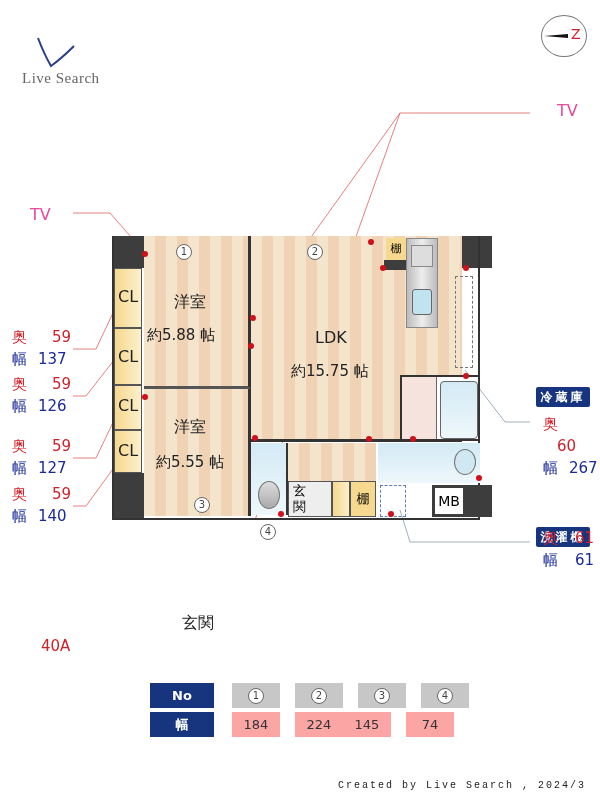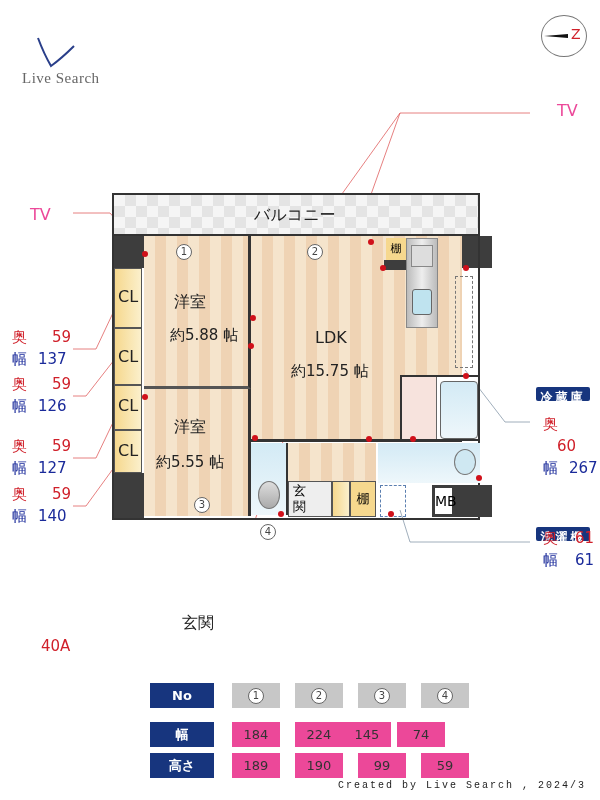--- a/index.html
+++ b/index.html
@@ -4,25 +4,25 @@
 <style>
   html, body { margin: 0; padding: 0; }
   body { width: 600px; height: 800px; background: #ffffff; position: relative; overflow: hidden; font-family: "DejaVu Sans", sans-serif; }
   .abs { position: absolute; }
   .logo-text { left: 22px; top: 70px; font-family: "Liberation Serif", serif; font-size: 15px; color: #666; letter-spacing: 0.5px; }
   .tv-label { color: #ec4899; font-size: 16px; }
   .red { color: #d0202a; }
   .blue { color: #1a2a9a; }
   .dim { font-size: 15px; line-height: 22px; }
   .dim .k { display: inline-block; width: 26px; }
-  .badge { background: #17357e; color: #fff; font-size: 12px; font-weight: bold; letter-spacing: 3px; text-align: center; border-radius: 2px; width: 54px; height: 14px; line-height: 20px; }
+  .badge { background: #17357e; color: #fff; font-size: 12px; font-weight: bold; letter-spacing: 3px; text-align: center; border-radius: 2px; width: 54px; height: 20px; line-height: 20px; }
   .room-label { font-size: 16px; color: #222; text-align: center; }
   .tbl-head { background: #17357e; color: #fff; font-size: 13px; font-weight: bold; text-align: center; width: 64px; height: 25px; line-height: 25px; }
   .tbl-no { background: #c7c7c7; width: 48px; height: 25px; text-align: center; line-height: 25px; font-size: 12px; color: #444; }
-  .tbl-cell { background: #ec4899; width: 48px; height: 25px; text-align: center; line-height: 25px; font-size: 13px; color: #333; }
+  .tbl-cell { background: #fca5a5; width: 48px; height: 25px; text-align: center; line-height: 25px; font-size: 13px; color: #333; }
   .circ { display: inline-block; width: 14px; height: 14px; border: 1px solid #666; border-radius: 50%; line-height: 14px; text-align: center; font-size: 10px; color: #444; background: #fff; }
   .footer { right: 14px; top: 780px; font-family: "Liberation Mono", monospace; font-size: 10px; letter-spacing: 2px; color: #222; }
   .stripes { background: repeating-linear-gradient(90deg, #f5e4cc 0 11px, #efd3b4 11px 22px); }
   .closet { background: linear-gradient(90deg, #f6d88e, #fbf0cc); border: 1px solid #555; box-sizing: border-box; font-size: 16px; text-align: center; color: #222; }
   .wet { background: linear-gradient(180deg, #d3eaf5, #eef7fb); }
   .wall { background: #3d3d3d; }
   .dot { width: 6px; height: 6px; border-radius: 50%; background: #d0101a; position: absolute; }
 </style>
 </head>
 <body>
@@ -61,37 +61,34 @@
     <line x1="400" y1="510" x2="410" y2="542"></line>
       <line x1="410" y1="542" x2="530" y2="542"></line>
   </g>
 </svg>
 
 <div class="abs tv-label" style="left:557px;top:101px">TV</div>
 <div class="abs tv-label" style="left:30px;top:205px">TV</div>
 
 <div class="abs" style="left:112px;top:193px;width:368px;height:327px;">
 
-  <div class="abs" style="left:0;top:0;width:368px;height:43px;border:2px solid #333;box-sizing:border-box;background:repeating-conic-gradient(#e4e4e4 0 25%, #f5f5f5 0 50%) 0 0/22px 22px;">
-    <div class="abs room-label" style="left:140px;top:10px;">バルコニー</div>
-  </div>
 
   <div class="abs wall" style="left:0;top:43px;width:32px;height:32px;"></div>
   <div class="abs wall" style="left:350px;top:43px;width:30px;height:32px;"></div>
   <div class="abs wall" style="left:0;top:280px;width:32px;height:47px;"></div>
   <div class="abs" style="left:0;top:43px;width:368px;height:284px;border:2px solid #333;border-top:none;box-sizing:border-box;pointer-events:none;"></div>
 
   <div class="abs closet" style="left:2px;top:75px;width:28px;height:60px;line-height:56px;">CL</div>
   <div class="abs closet" style="left:2px;top:135px;width:28px;height:57px;line-height:56px;">CL</div>
   <div class="abs closet" style="left:2px;top:192px;width:28px;height:45px;line-height:40px;">CL</div>
   <div class="abs closet" style="left:2px;top:237px;width:28px;height:43px;line-height:40px;">CL</div>
 
   <div class="abs stripes" style="left:32px;top:43px;width:104px;height:150px;border-right:3px solid #333;border-bottom:3px solid #555;">
     <div class="abs room-label" style="left:30px;top:56px;">洋室</div>
-    <div class="abs room-label" style="left:26px;top:90px;font-size:15px;">約5.88 帖</div>
+    <div class="abs room-label" style="left:3px;top:90px;font-size:15px;">約5.88 帖</div>
     <span class="abs circ" style="left:32px;top:8px;">1</span>
   </div>
 
   <div class="abs stripes" style="left:32px;top:196px;width:104px;height:127px;border-right:3px solid #333;">
     <div class="abs room-label" style="left:30px;top:28px;">洋室</div>
     <div class="abs room-label" style="left:12px;top:64px;font-size:15px;">約5.55 帖</div>
     <span class="abs circ" style="left:50px;top:108px;">3</span>
   </div>
 
   <div class="abs stripes" style="left:139px;top:43px;width:211px;height:203px;border-bottom:3px solid #333;">
@@ -124,21 +121,21 @@
     <div class="abs" style="left:4px;top:1px;width:14px;font-size:13px;line-height:16px;">玄関</div>
   </div>
   <div class="abs closet" style="left:220px;top:288px;width:18px;height:36px;"></div>
   <div class="abs" style="left:238px;top:288px;width:26px;height:36px;background:#f6d88e;border:1px solid #555;box-sizing:border-box;font-size:13px;text-align:center;line-height:34px;">棚</div>
 
   <div class="abs wet" style="left:266px;top:250px;width:102px;height:40px;">
     <div class="abs" style="left:76px;top:6px;width:20px;height:24px;border-radius:50%;background:#cfe8f2;border:1px solid #777;"></div>
   </div>
   <div class="abs" style="left:268px;top:292px;width:24px;height:30px;border:1px dashed #5b7fb0;"></div>
   <div class="abs wall" style="left:320px;top:292px;width:60px;height:32px;">
-    <div class="abs" style="left:3px;top:3px;width:17px;height:26px;background:#fff;font-size:14px;text-align:center;line-height:26px;">MB</div>
+    <div class="abs" style="left:3px;top:3px;width:28px;height:26px;background:#fff;font-size:14px;text-align:center;line-height:26px;">MB</div>
   </div>
   <span class="abs circ" style="left:148px;top:331px;">4</span>
 
   <div class="dot" style="left:30px;top:58px"></div>
   <div class="dot" style="left:138px;top:122px"></div>
   <div class="dot" style="left:136px;top:150px"></div>
   <div class="dot" style="left:30px;top:201px"></div>
   <div class="dot" style="left:140px;top:242px"></div>
   <div class="dot" style="left:254px;top:243px"></div>
   <div class="dot" style="left:298px;top:243px"></div>
@@ -176,36 +173,29 @@
 <div class="abs badge" style="left:536px;top:527px">洗濯機</div>
 <div class="abs dim" style="left:543px;top:527px">
   <div><span class="k red">奥</span><span class="red" style="margin-left:6px">61</span></div>
   <div><span class="k blue">幅</span><span class="blue" style="margin-left:6px">61</span></div>
 </div>
 
 <div class="abs" style="left:182px;top:613px;font-size:16px;color:#222">玄関</div>
 <div class="abs red" style="left:41px;top:637px;font-size:15px">40A</div>
 
 <div class="abs" style="left:150px;top:683px">
-  <div style="display:flex;gap:0;margin-bottom:14px">
+  <div style="display:flex;gap:0;margin-bottom:4px">
     <div class="tbl-head">No</div>
     <div class="tbl-no" style="margin-left:18px"><span class="circ">1</span></div>
     <div class="tbl-no" style="margin-left:15px"><span class="circ">2</span></div>
     <div class="tbl-no" style="margin-left:15px"><span class="circ">3</span></div>
     <div class="tbl-no" style="margin-left:15px"><span class="circ">4</span></div>
   </div>
   <div style="display:flex;margin-bottom:6px">
     <div class="tbl-head">幅</div>
     <div class="tbl-cell" style="margin-left:18px">184</div>
     <div class="tbl-cell" style="margin-left:15px">224</div>
     <div class="tbl-cell" style="">145</div>
-    <div class="tbl-cell" style="margin-left:6px">74</div>
-  </div>
-  <div style="display:flex">
-    <div class="tbl-head">高さ</div>
-    <div class="tbl-cell" style="margin-left:18px">189</div>
-    <div class="tbl-cell" style="margin-left:15px">190</div>
-    <div class="tbl-cell" style="margin-left:15px">99</div>
-    <div class="tbl-cell" style="margin-left:15px">59</div>
+    <div class="tbl-cell" style="margin-left:15px">74</div>
   </div>
 </div>
 
 <div class="abs footer">Created by Live Search , 2024/3</div>
 
 </body></html>

